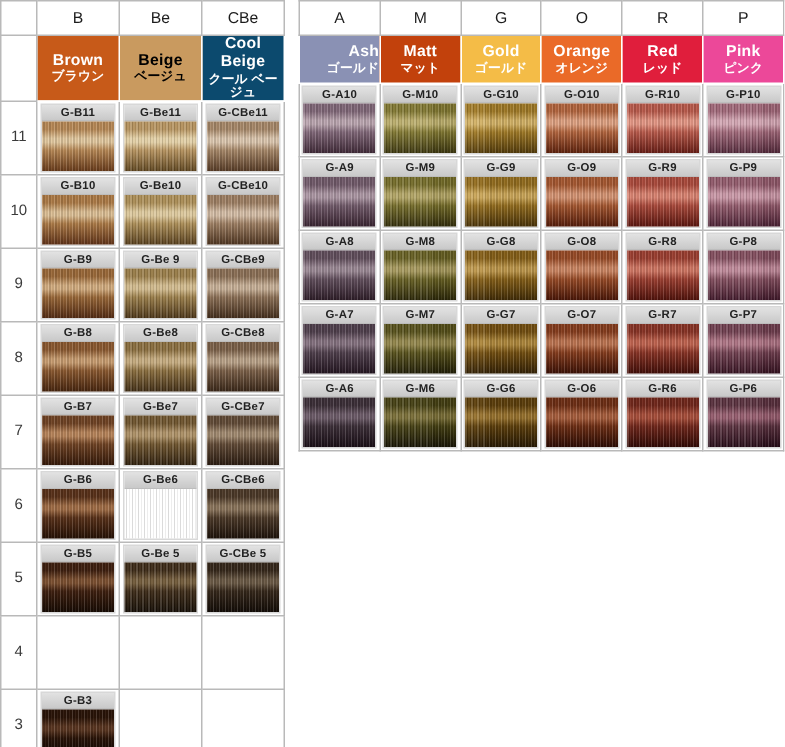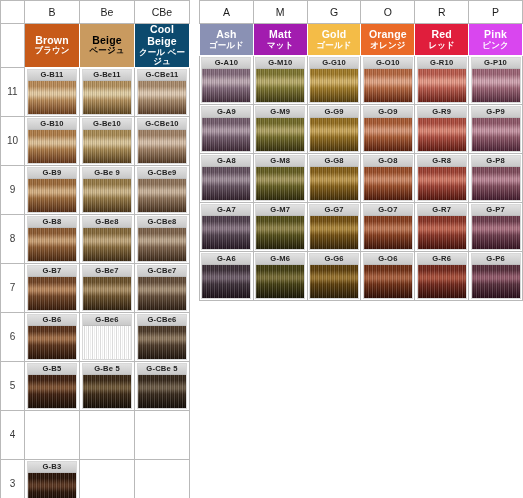--- a/index.html
+++ b/index.html
@@ -321,41 +321,41 @@
             <td class="corner nb" style="width: 0px; border: none;"></td>
             <td class="codehdr">A</td>
             <td class="codehdr">M</td>
             <td class="codehdr">G</td>
             <td class="codehdr">O</td>
             <td class="codehdr">R</td>
             <td class="codehdr">P</td>
           </tr>
           <tr>
             <td class="corner nb" style="width: 0px; border: none; height: 31px;"></td>
-            <td class="famhdr" style="background: rgb(138, 145, 180); color: rgb(255, 255, 255);">
+            <td class="famhdr" style="background: rgb(138, 145, 180); color: rgb(255, 255, 255); text-align: right;">
               <span class="en">Ash</span>
               <span class="jp">ゴールド</span>
             </td>
-            <td class="famhdr" style="background: #a21caf; color: rgb(255, 255, 255);">
+            <td class="famhdr" style="background: #c2410c; color: rgb(255, 255, 255);">
               <span class="en">Matt</span>
               <span class="jp">マット</span>
             </td>
             <td class="famhdr" style="background: rgb(244, 188, 71); color: rgb(255, 255, 255);">
               <span class="en">Gold</span>
               <span class="jp">ゴールド</span>
             </td>
             <td class="famhdr" style="background: rgb(234, 106, 40); color: rgb(255, 255, 255); text-align: center;">
               <span class="en">Orange</span>
               <span class="jp">オレンジ</span>
             </td>
             <td class="famhdr" style="background: rgb(224, 30, 60); color: rgb(255, 255, 255);">
               <span class="en">Red</span>
               <span class="jp">レッド</span>
             </td>
-            <td class="famhdr" style="background: #d946ef; color: rgb(255, 255, 255);">
+            <td class="famhdr" style="background: #ec4899; color: rgb(255, 255, 255);">
               <span class="en">Pink</span>
               <span class="jp">ピンク</span>
             </td>
           </tr>
           <tr>
             <td class="rowlab" style="width: 0px; border: none;"></td>
             <td class="cell">
               <div class="sw">
                 <div class="sw-lab">G-A10</div>
                 <div class="sw-img" style="background: linear-gradient(rgb(130, 105, 122) 0%, rgb(130, 105, 122) 16%, rgb(188, 167, 177) 34%, rgb(188, 167, 177) 42%, rgb(130, 105, 122) 58%, rgb(66, 44, 58) 100%);"></div>

